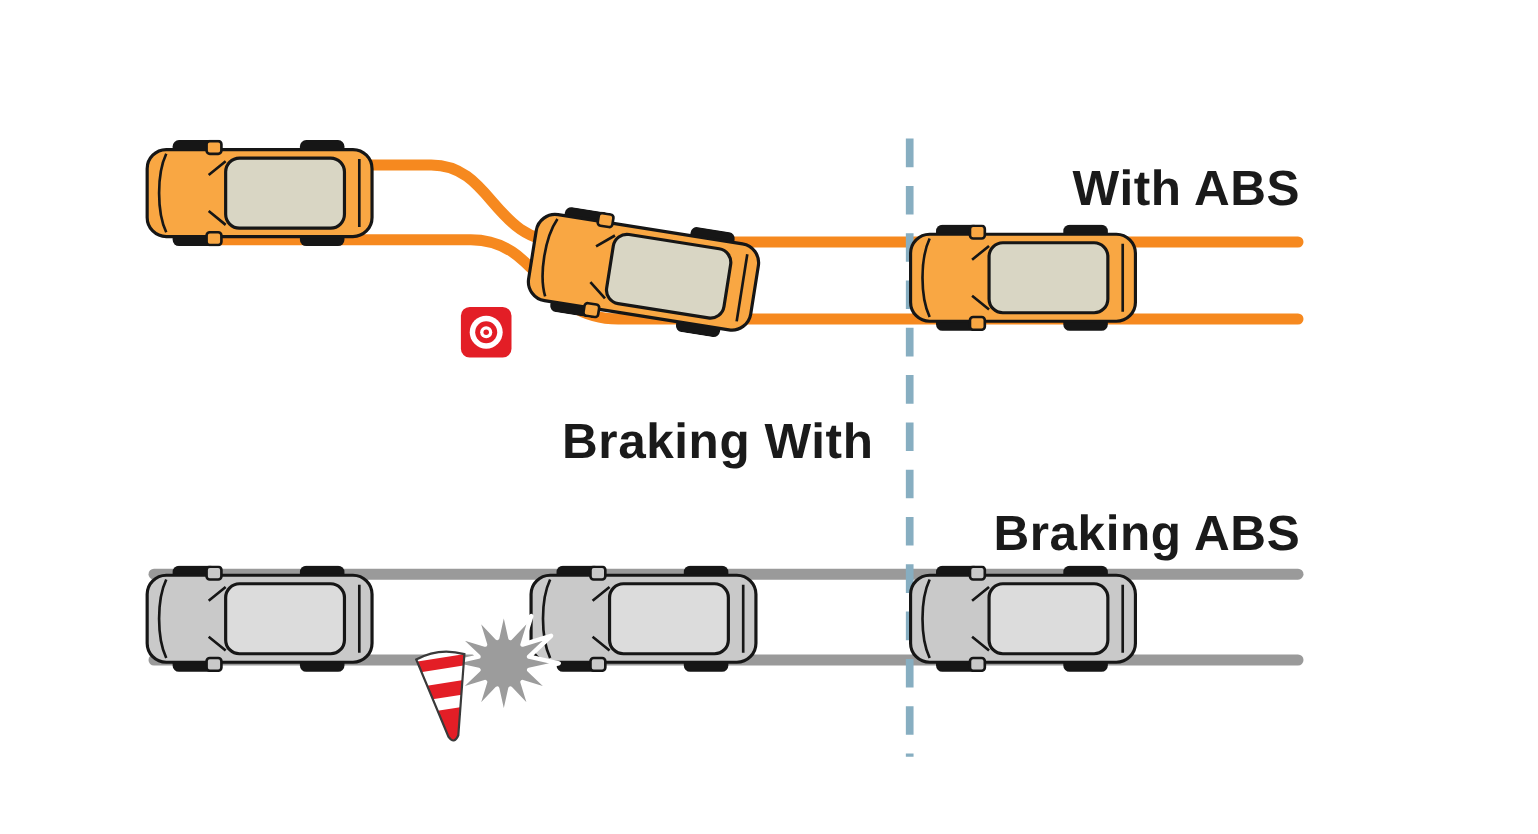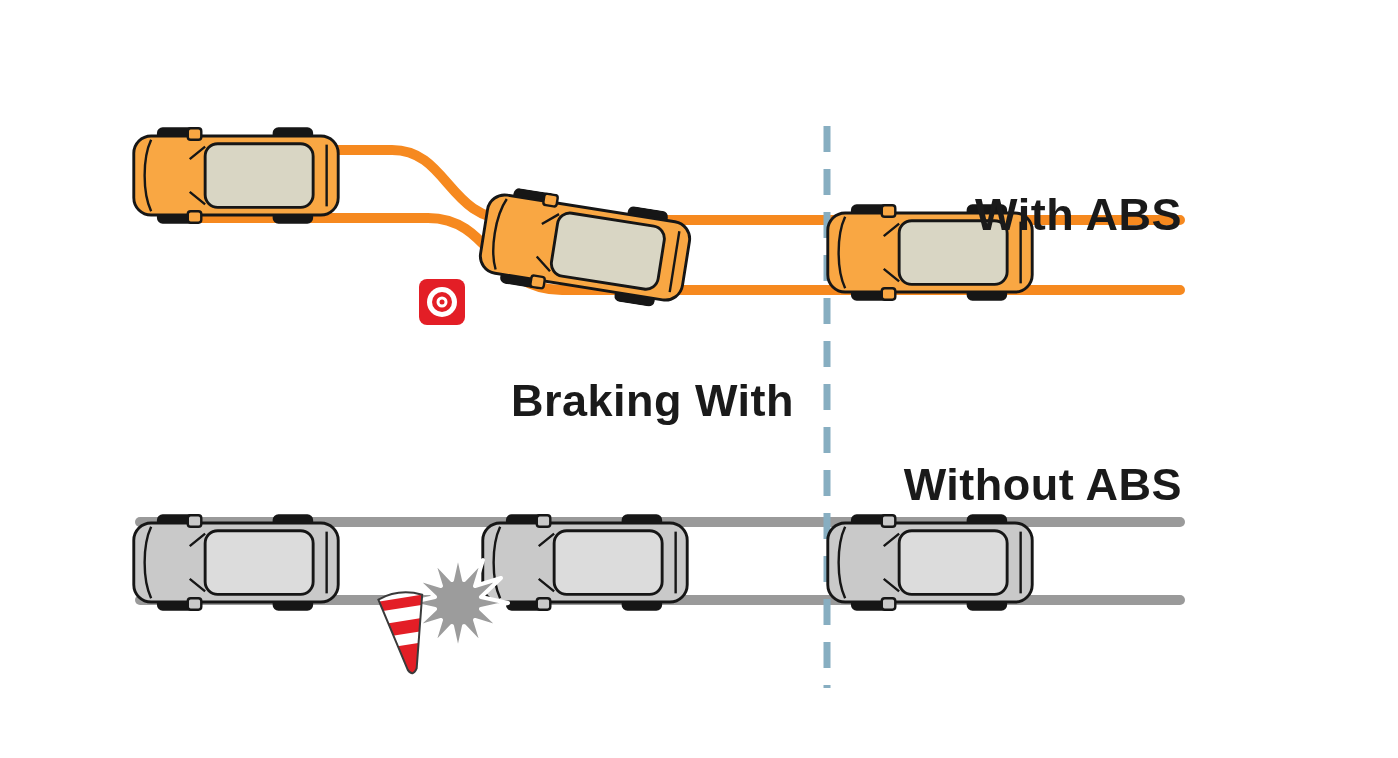--- a/index.html
+++ b/index.html
@@ -22,21 +22,21 @@
   #car-noabs-3{left:822px;top:514px;}
   .label{
     position:absolute;
     font-weight:700;
     font-size:45px;
     line-height:1.1;
     color:#1A1A1A;
     letter-spacing:.5px;
     white-space:nowrap;
   }
-  #label-with-abs{left:950px;top:146px;width:232px;text-align:right;margin-top:44px;}
+  #label-with-abs{left:950px;top:146px;width:232px;text-align:right;}
   #label-without-abs{left:878px;top:460px;width:304px;text-align:right;}
   #label-braking-point{left:495px;top:376px;width:315px;text-align:center;}
   #target-marker{position:absolute;left:418px;top:278px;width:48px;height:48px;}
   #collision-burst{position:absolute;left:404px;top:549px;width:108px;height:108px;}
   #traffic-cone{position:absolute;left:372px;top:586px;width:58px;height:92px;transform:rotate(-9deg);transform-origin:50% 10%;}
 </style>
 </head>
 <body>
 
 <div class="stage">
@@ -109,15 +109,15 @@
       <rect x="0" y="0" width="58" height="92" fill="#E31E26"></rect>
       <rect x="0" y="2" width="58" height="10" fill="#FFFFFF"></rect>
       <rect x="0" y="22" width="58" height="13" fill="#FFFFFF"></rect>
       <rect x="0" y="48" width="58" height="11" fill="#FFFFFF"></rect>
     </g>
     <path d="M6 10 Q28 2 50 12 L33 84 Q28 92 24 84 Z" fill="none" stroke="#3A3A3A" stroke-width="2"></path>
   </svg>
 
   <div id="label-with-abs" class="label">With ABS</div>
   <div id="label-braking-point" class="label">Braking With</div>
-  <div id="label-without-abs" class="label">Without ABS</div>
+  <div id="label-without-abs" class="label">Braking ABS</div>
 
 </div>
 
 </body></html>

